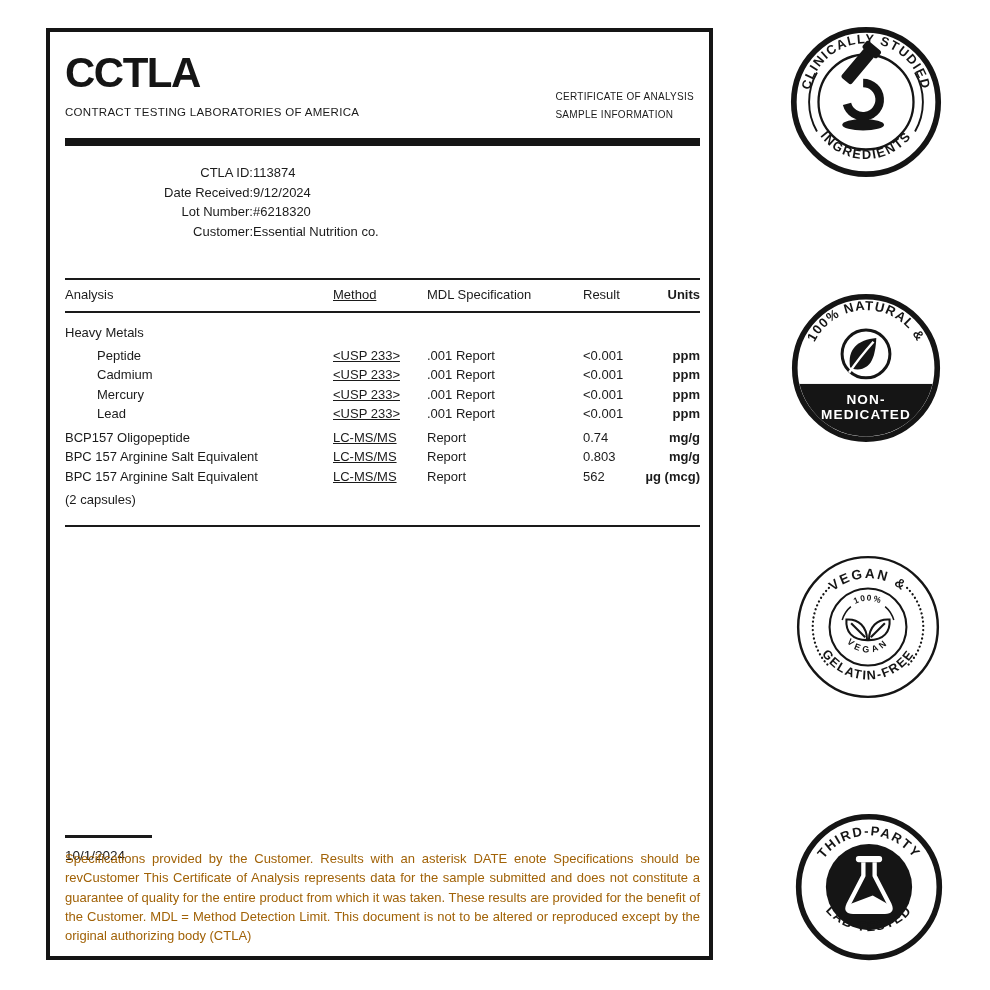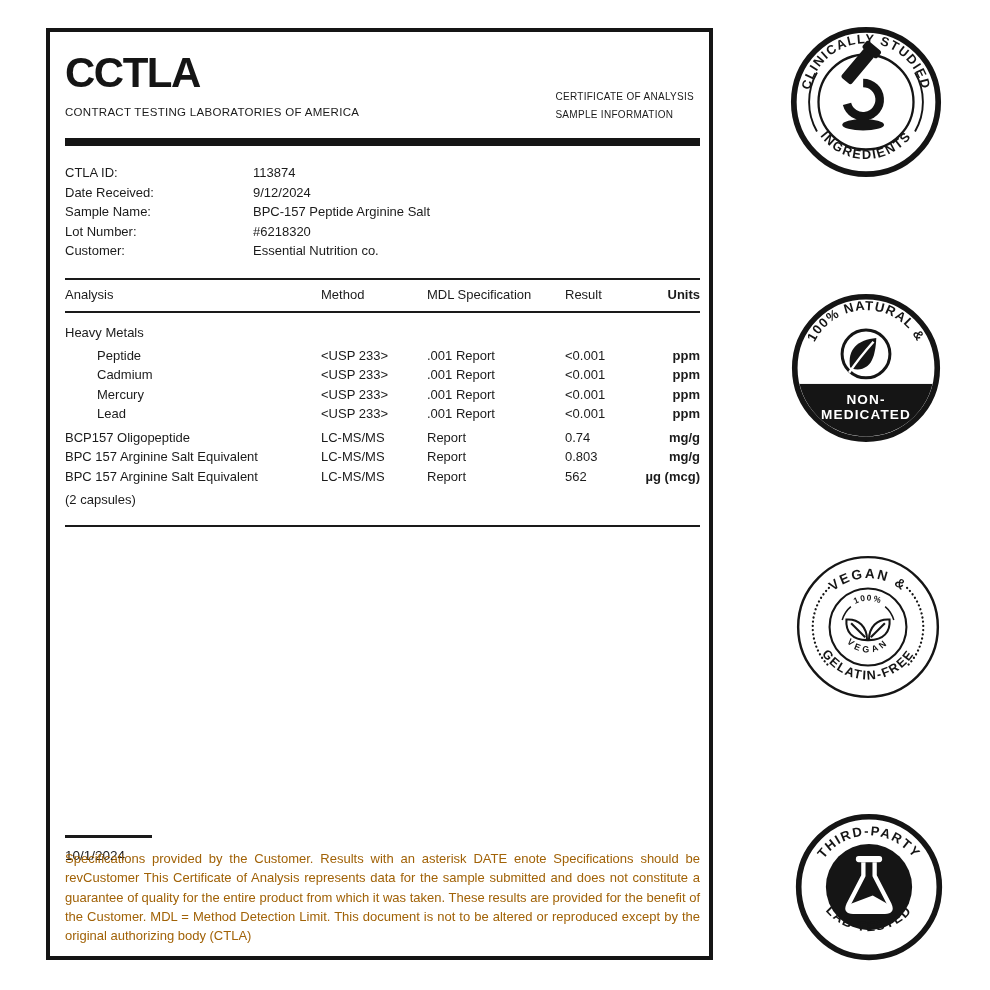--- a/index.html
+++ b/index.html
@@ -12,28 +12,28 @@
   .doc *{box-sizing:border-box;}
 
   .brand-name{position:absolute;left:15px;top:20px;font-size:42px;font-weight:700;
     letter-spacing:-1.5px;line-height:1;color:#151515;margin:0;}
   .brand-sub{position:absolute;left:15px;top:74px;font-size:11.5px;letter-spacing:.3px;color:#1b1b1b;}
   .doc-type{position:absolute;right:15px;top:56px;text-align:left;font-size:10px;
     letter-spacing:.3px;line-height:17.5px;color:#1b1b1b;}
   .header-bar{position:absolute;left:15px;top:106px;width:635px;height:8px;background:#151515;}
 
   .info-block{position:absolute;left:15px;top:131px;width:635px;font-size:13px;line-height:19.5px;}
-  .ilabel{display:inline-block;width:188px;}
+  .ilabel{display:inline-block;width:188px;text-align:right;}
 
   .tline{position:absolute;left:15px;width:635px;height:2px;background:#1a1a1a;}
   .t-top{top:246px;}.t-mid{top:279px;}.t-bot{top:493px;}
 
   .trow{position:absolute;left:15px;width:635px;height:19px;font-size:13px;}
   .trow span{position:absolute;top:0;white-space:nowrap;}
-  .c0{left:0;} .c0.ind{left:32px;} .c1{left:256px;} .c2{left:362px;} .c3{left:500px;}
+  .c0{left:0;} .c0.ind{left:32px;} .c1{left:268px;text-decoration:underline;} .c2{left:362px;} .c3{left:518px;}
   .c4{right:0;text-align:right;font-weight:bold;}
   .r-head{top:255px;} .r0{top:293px;} .r1{top:316px;} .r2{top:335px;} .r3{top:355px;}
   .r4{top:374px;} .r5{top:398px;} .r6{top:417px;} .r7{top:437px;} .r-note{top:460px;}
 
   .sig-date{position:absolute;left:15px;top:779px;font-size:13.5px;margin-top:37px;}
   .sig-line{position:absolute;left:15px;top:803px;width:87px;height:3px;background:#1a1a1a;}
   .disclaimer{position:absolute;left:15px;top:817px;width:635px;font-size:13px;
     line-height:19.3px;text-align:justify;color:#a16207;}
 
   
@@ -59,21 +59,20 @@
     <div class="doc-type">
       <div>CERTIFICATE OF ANALYSIS</div>
       <div>SAMPLE INFORMATION</div>
     </div>
 
     <div class="header-bar"></div>
 
     <div class="info-block">
       <div><span class="ilabel">CTLA ID:</span><span>113874</span></div>
       <div><span class="ilabel">Date Received:</span><span>9/12/2024</span></div>
-      <div><span class="ilabel">Sample Name:</span><span>BPC-157 Peptide Arginine Salt</span></div>
       <div><span class="ilabel">Lot Number:</span><span>#6218320</span></div>
       <div><span class="ilabel">Customer:</span><span>Essential Nutrition co.</span></div>
     </div>
 
     <div class="tline t-top"></div>
 
     <div class="trow r-head">
       <span class="c0">Analysis</span>
       <span class="c1">Method</span>
       <span class="c2">MDL Specification</span>

